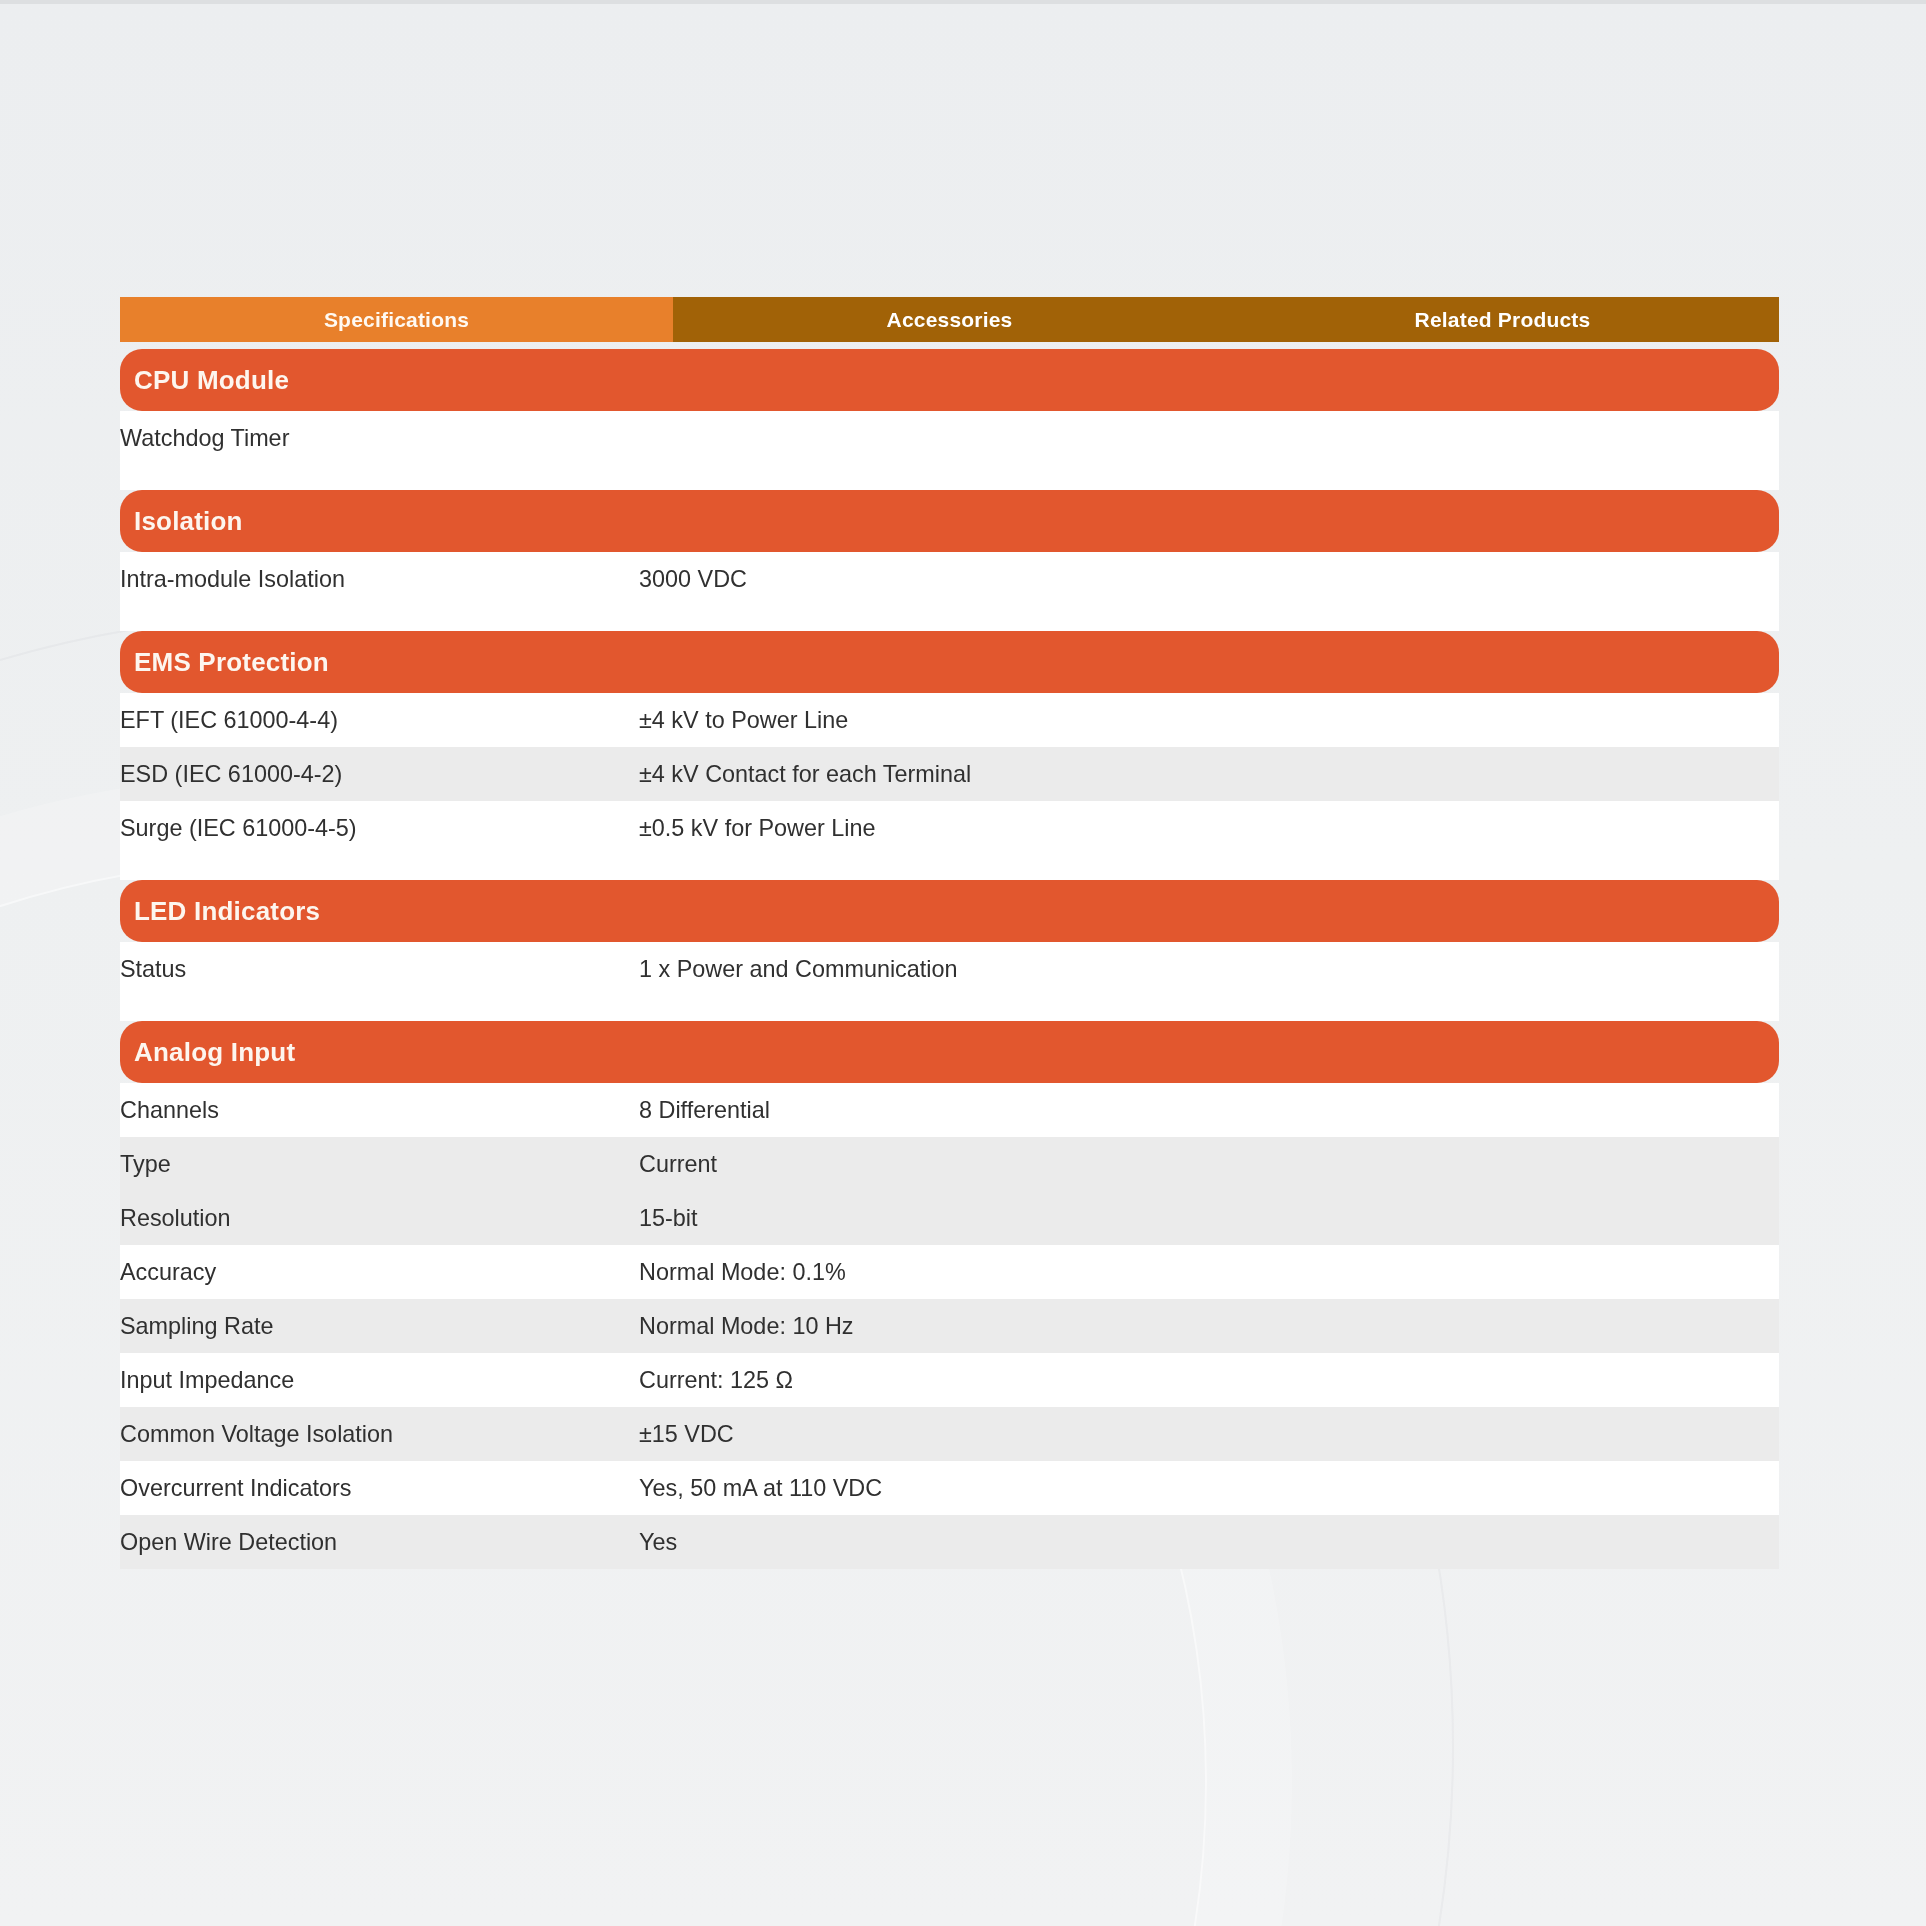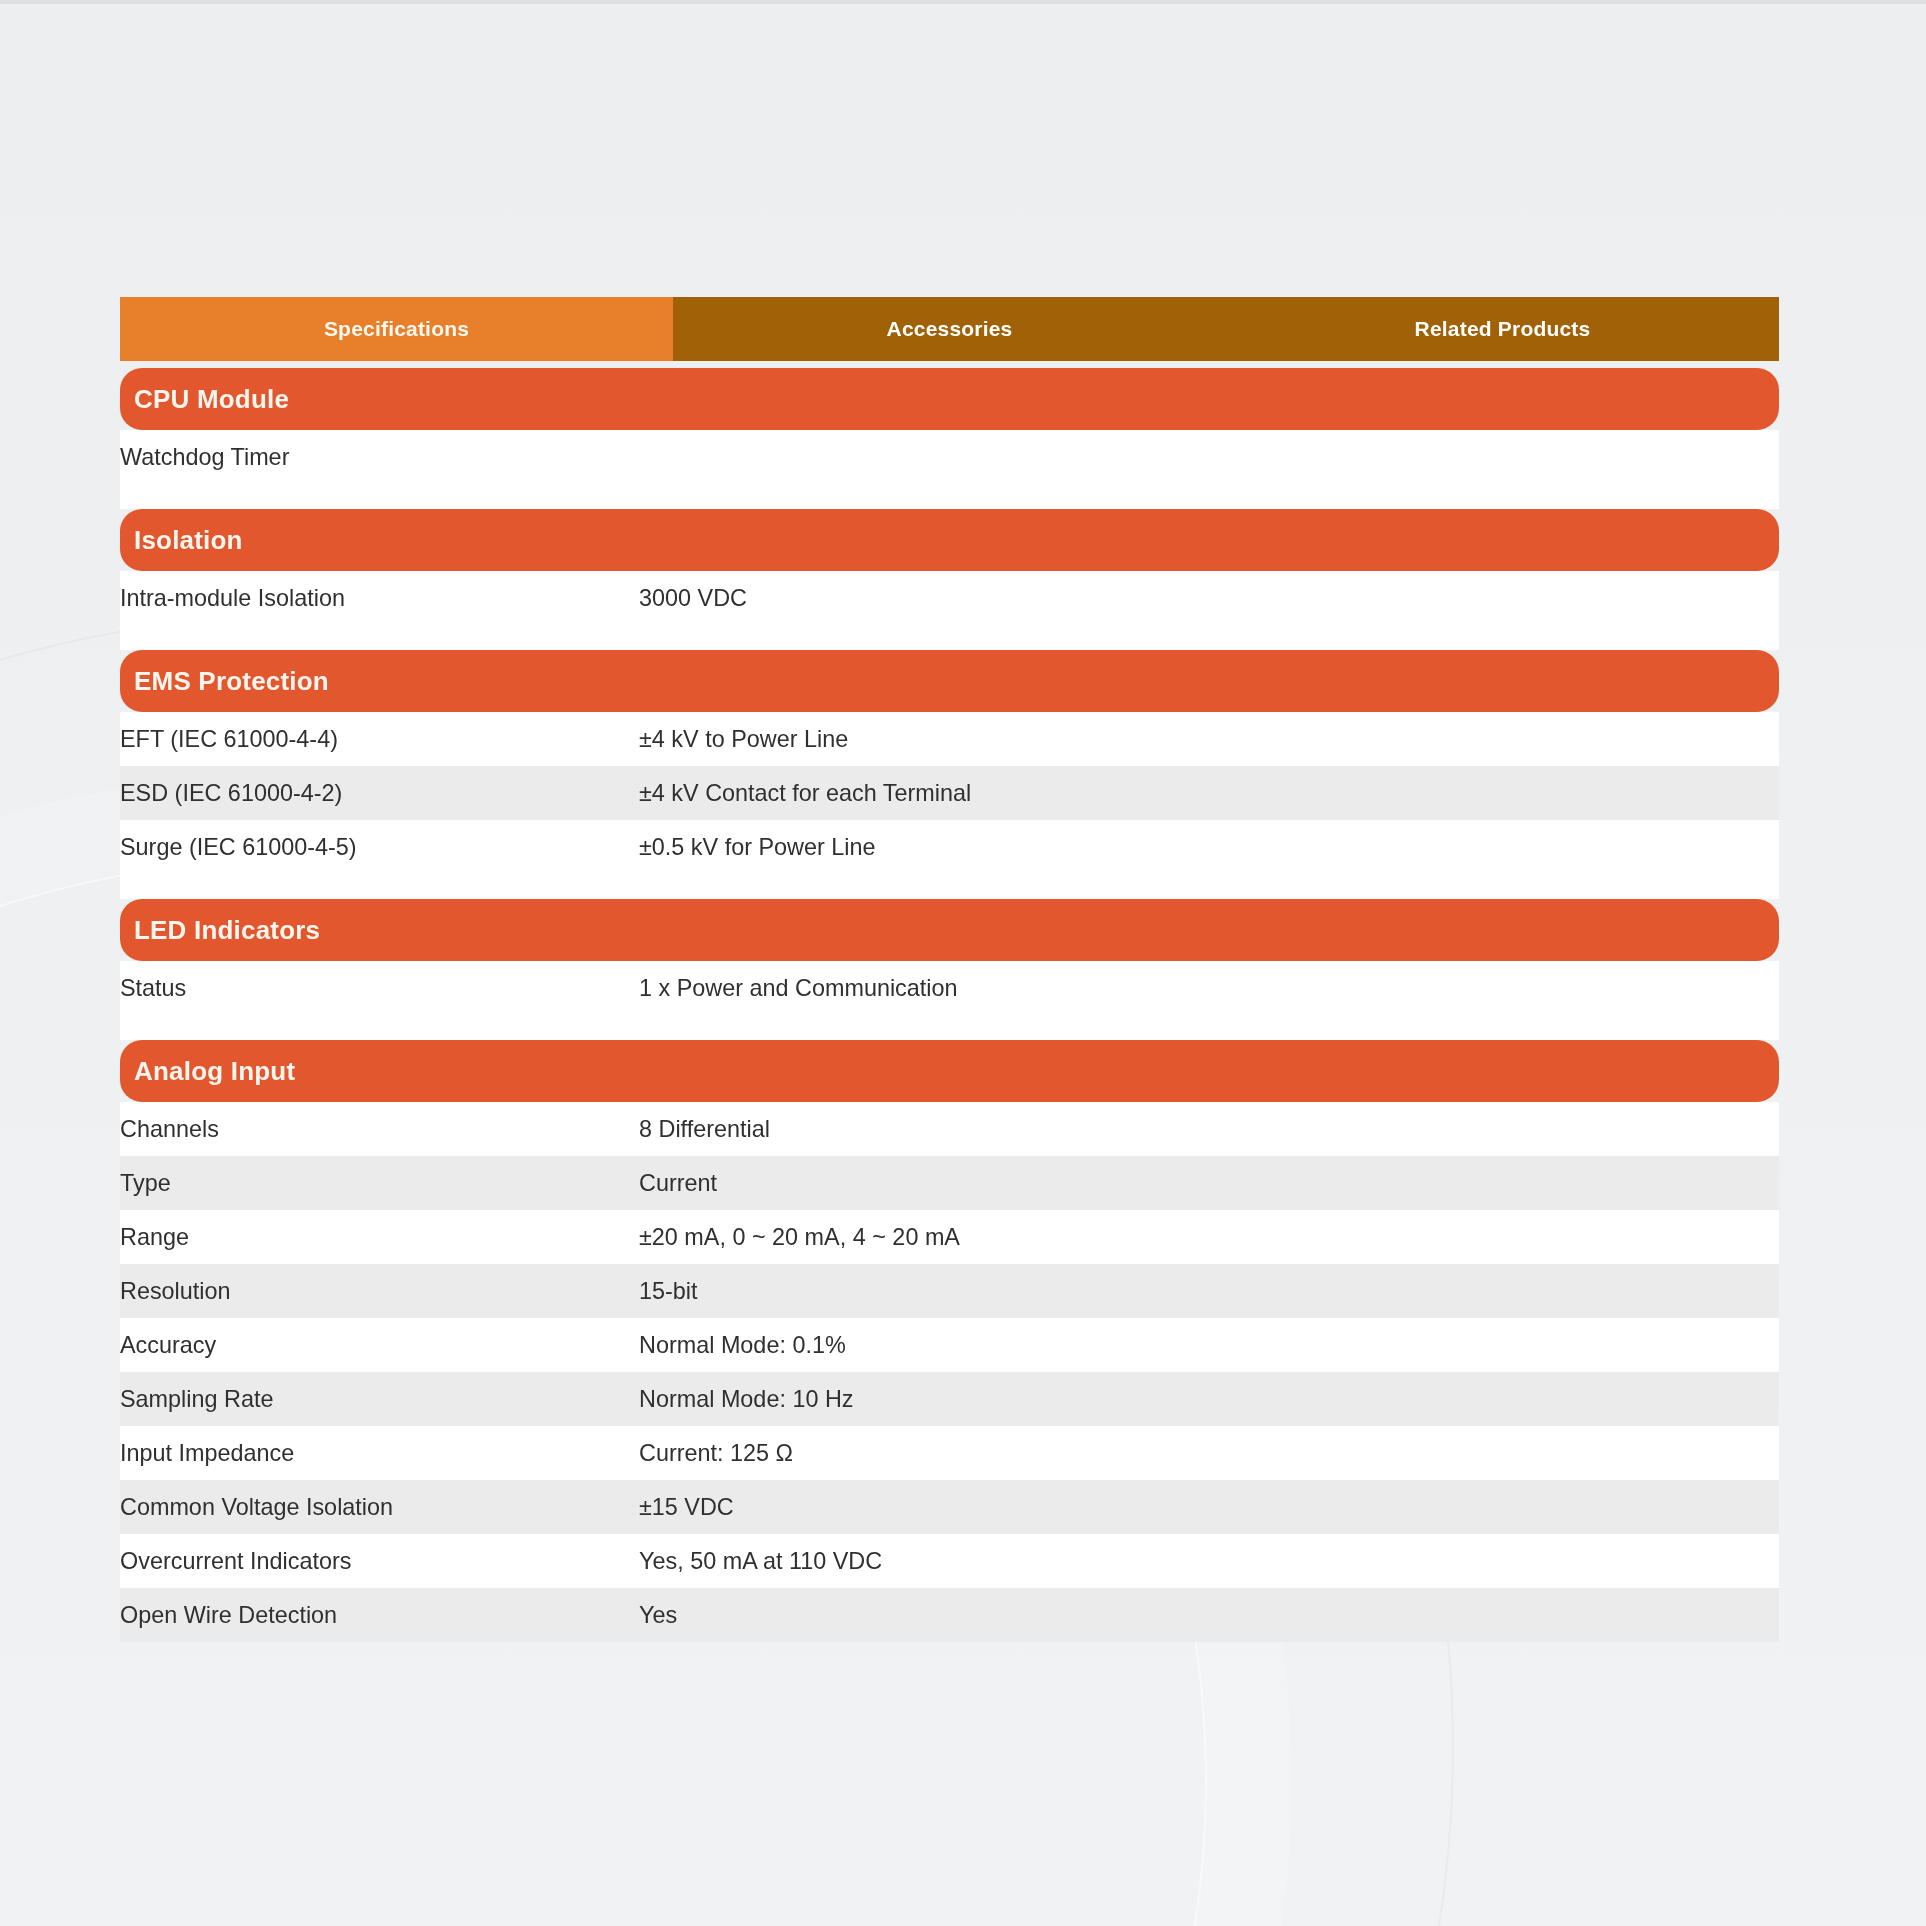--- a/index.html
+++ b/index.html
@@ -39,21 +39,21 @@
   }
 
   .card {
     position: absolute;
     left: 120px;
     top: 297px;
     width: 1659px;
   }
   .tabbar {
     display: flex;
-    height: 64px;
+    height: 45px;
     background: #FFFFFF;
     margin-bottom: 7px;
   }
   .tab {
     flex: 1 1 0;
     display: flex;
     align-items: center;
     justify-content: center;
     background: #a16207;
     color: #FFFFFF;
@@ -158,24 +158,20 @@
         <div class="section-header">Analog Input</div>
         <div class="rows">
           <div class="row">
             <div class="cell-label">Channels</div>
             <div class="cell-value">8 Differential</div>
           </div>
           <div class="row alt">
             <div class="cell-label">Type</div>
             <div class="cell-value">Current</div>
           </div>
-          <div class="row">
-            <div class="cell-label">Range</div>
-            <div class="cell-value">±20 mA, 0 ~ 20 mA, 4 ~ 20 mA</div>
-          </div>
           <div class="row alt">
             <div class="cell-label">Resolution</div>
             <div class="cell-value">15-bit</div>
           </div>
           <div class="row">
             <div class="cell-label">Accuracy</div>
             <div class="cell-value">Normal Mode: 0.1%</div>
           </div>
           <div class="row alt">
             <div class="cell-label">Sampling Rate</div>

